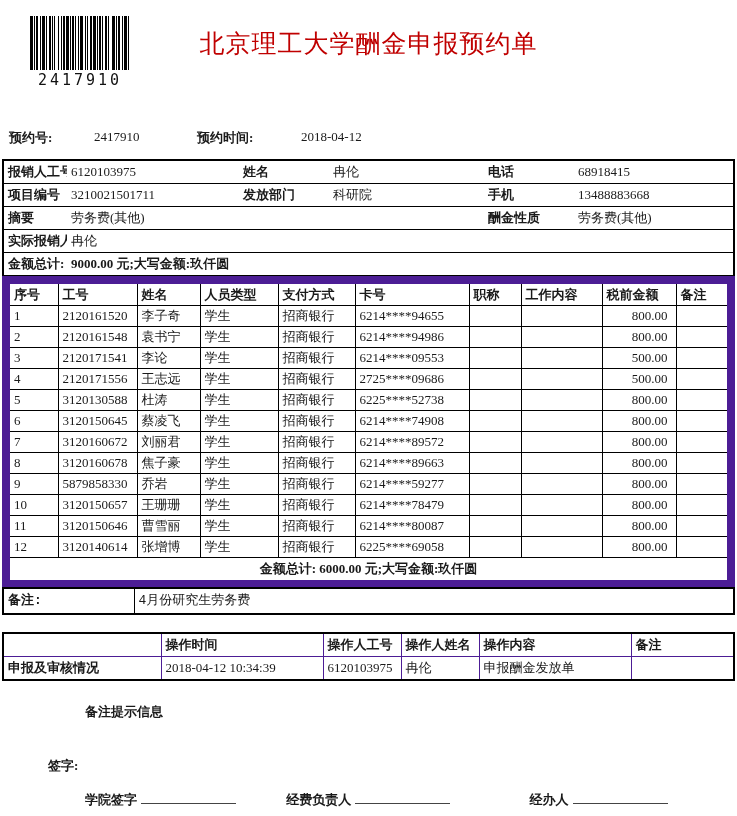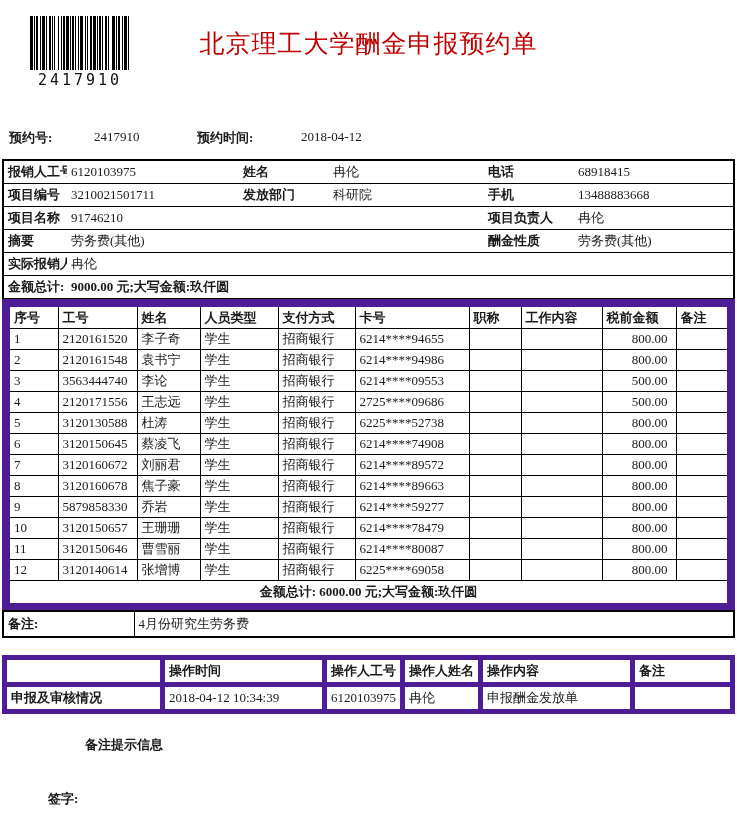--- a/index.html
+++ b/index.html
@@ -36,25 +36,25 @@
   .info-table tr:last-child td{border-bottom:none;}
   .info-table .bold-val{font-weight:bold;}
   
   .detail-table{border:8px solid #4c1d95;margin-top:-1px;}
   .detail-table th{height:21px;line-height:21px;border:1px solid #000;font-weight:bold;}
   .detail-table td{height:20px;line-height:20px;border:1px solid #000;}
   .detail-table td:nth-child(9){text-align:right;padding-right:8px;}
   .detail-table .total-cell{text-align:center;font-weight:bold;height:22px;line-height:22px;}
   
   .remark-table{border:2px solid #000;margin-top:-1px;}
-  .remark-table td{height:24px;line-height:24px;}
+  .remark-table td{height:24px;line-height:24px;font-family:Liberation Mono, monospace;}
   .remark-table td:first-child{border-right:1px solid #000;font-weight:bold;}
   
   .audit-table{border:2px solid #000;margin-top:17px;}
-  .audit-table th,.audit-table td{height:22px;line-height:22px;border:5px solid #4c1d95;}
+  .audit-table th,.audit-table td{height:22px;line-height:22px;border:1px solid #4c1d95;}
   .audit-table th{font-weight:bold;}
   
   .note-hint{margin:22px 0 0 83px;font-weight:bold;}
   .sign-label{margin:36px 0 0 46px;font-weight:bold;}
   .sign-row{margin:16px 0 0 0;padding-left:83px;white-space:nowrap;}
   .sign-item{display:inline-block;font-weight:bold;}
   .sign-line{display:inline-block;width:95px;border-bottom:1px solid #444;height:12px;margin-left:4px;}
   .gap1{margin-left:47px;}
   .gap2{margin-left:76px;}
 </style>
@@ -162,28 +162,20 @@
       <td class="lbl">电话</td>
       <td>68918415</td>
     </tr>
     <tr>
       <td class="lbl">项目编号</td>
       <td>3210021501711</td>
       <td class="lbl">发放部门</td>
       <td>科研院</td>
       <td class="lbl">手机</td>
       <td>13488883668</td>
-    </tr>
-    <tr>
-      <td class="lbl">项目名称</td>
-      <td>91746210</td>
-      <td></td>
-      <td></td>
-      <td class="lbl">项目负责人</td>
-      <td>冉伦</td>
     </tr>
     <tr>
       <td class="lbl">摘要</td>
       <td>劳务费(其他)</td>
       <td></td>
       <td></td>
       <td class="lbl">酬金性质</td>
       <td>劳务费(其他)</td>
     </tr>
     <tr>
@@ -244,21 +236,21 @@
           <td>学生</td>
           <td>招商银行</td>
           <td>6214****94986</td>
           <td></td>
           <td></td>
           <td>800.00</td>
           <td></td>
         </tr>
         <tr>
           <td>3</td>
-          <td>3563444740</td>
+          <td>2120171541</td>
           <td>李论</td>
           <td>学生</td>
           <td>招商银行</td>
           <td>6214****09553</td>
           <td></td>
           <td></td>
           <td>500.00</td>
           <td></td>
         </tr>
         <tr>

